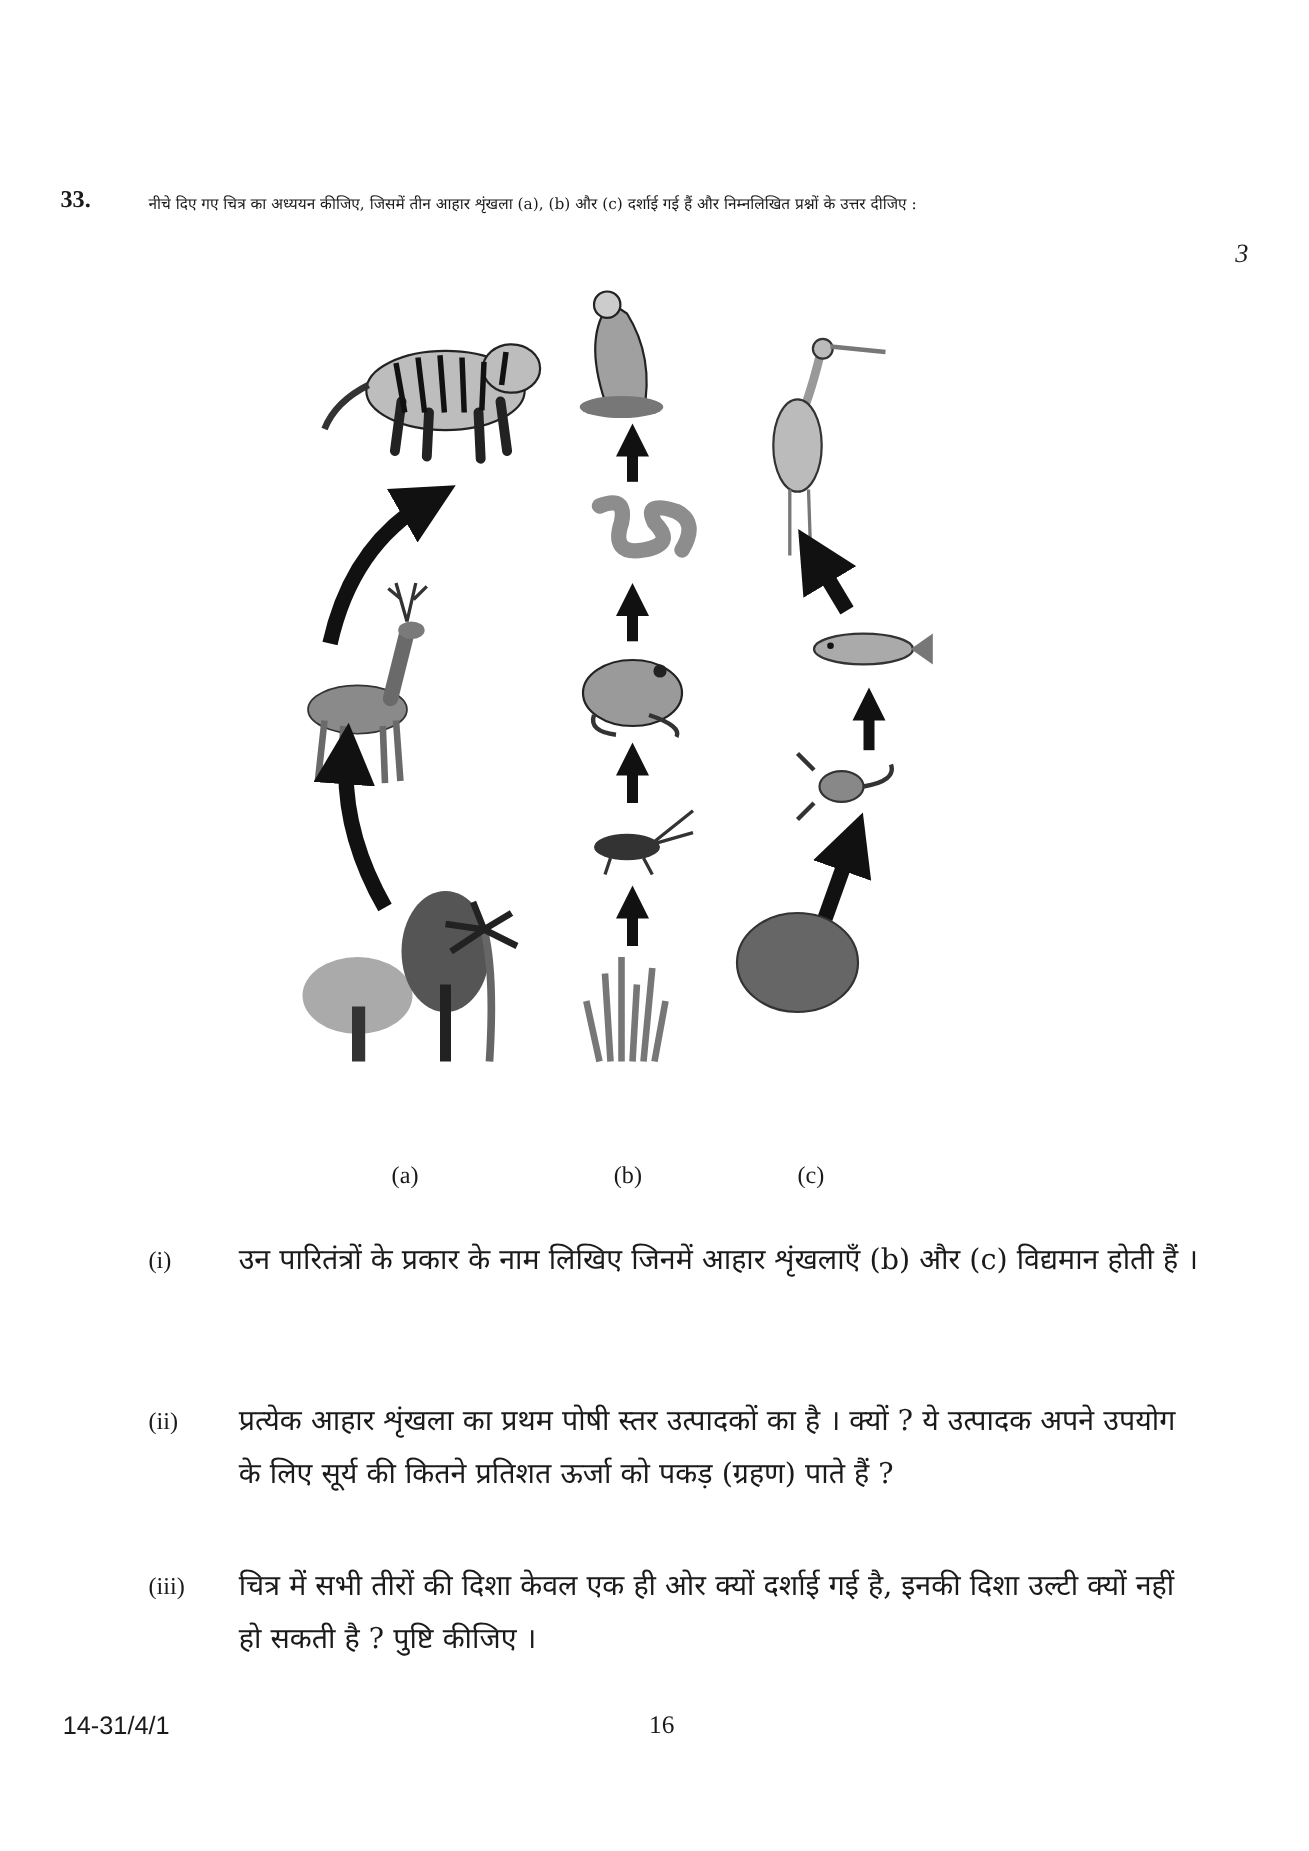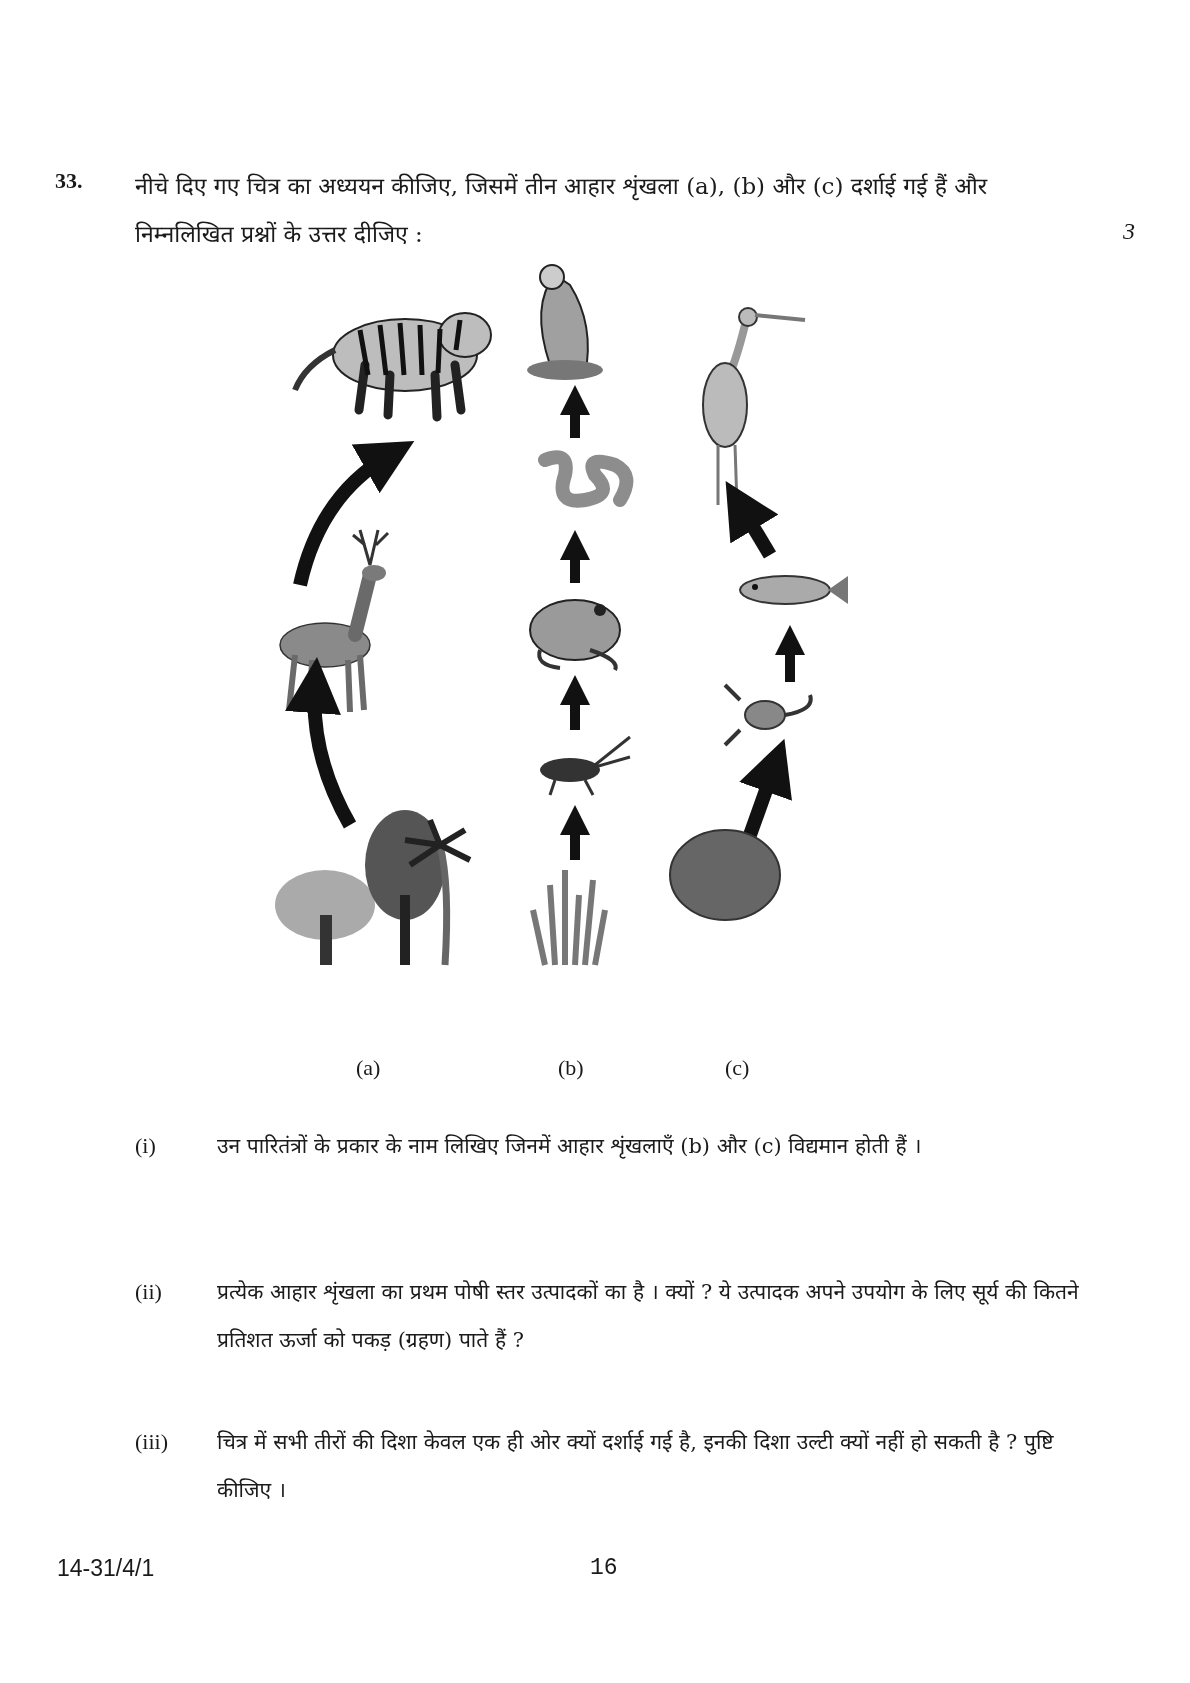--- a/index.html
+++ b/index.html
@@ -2,34 +2,34 @@
 <html><head>
 <meta charset="utf-8">
 <style>
   html, body { margin: 0; padding: 0; background: #ffffff; }
   body {
     width: 1190px; height: 1683px; position: relative; overflow: hidden;
     font-family: "DejaVu Serif", "Liberation Serif", serif; color: #1a1a1a;
   }
   .q-row { position: absolute; left: 55px; top: 162px; width: 1080px; }
   .q-num { position: absolute; left: 0; top: 6px; font-weight: bold; font-size: 22px; font-family: "Liberation Serif", serif; }
-  .q-text { position: absolute; left: 80px; top: 0; width: 950px; font-size: 23px; line-height: 48px; }
+  .q-text { position: absolute; left: 80px; top: 0; width: 950px; font-size: 14px; line-height: 48px; }
   .q-marks { position: absolute; right: 0; top: 56px; font-style: italic; font-size: 24px; font-family: "Liberation Serif", serif; }
 
   .figure { position: absolute; left: 270px; top: 255px; width: 640px; height: 780px; }
   .figure svg { position: absolute; left: 0; top: 0; }
 
   .chain-label { position: absolute; top: 1055px; font-size: 22px; font-family: "Liberation Serif", serif; }
 
   .sub-q { position: absolute; left: 135px; width: 960px; }
   .sub-num { position: absolute; left: 0; top: 0; font-size: 22px; font-family: "Liberation Serif", serif; line-height: 48px; }
-  .sub-text { position: absolute; left: 82px; top: 0; width: 878px; font-size: 21px; line-height: 48px; }
+  .sub-text { position: absolute; left: 82px; top: 0; width: 878px; font-size: 26px; line-height: 48px; }
 
   .footer-code { position: absolute; left: 57px; top: 1555px; font-family: "Liberation Sans", sans-serif; font-size: 23px; }
-  .footer-page { position: absolute; left: 590px; top: 1555px; font-family: Liberation Mono, monospace; font-size: 23px; }
+  .footer-page { position: absolute; left: 590px; top: 1555px; font-family: Liberation Serif, serif; font-size: 23px; }
 </style>
 </head>
 <body>
 
 <div class="q-row">
   <span class="q-num">33.</span>
   <div class="q-text">नीचे दिए गए चित्र का अध्ययन कीजिए, जिसमें तीन आहार शृंखला (a), (b) और (c) दर्शाई गई हैं और निम्नलिखित प्रश्नों के उत्तर दीजिए :</div>
   <span class="q-marks">3</span>
 </div>
 

